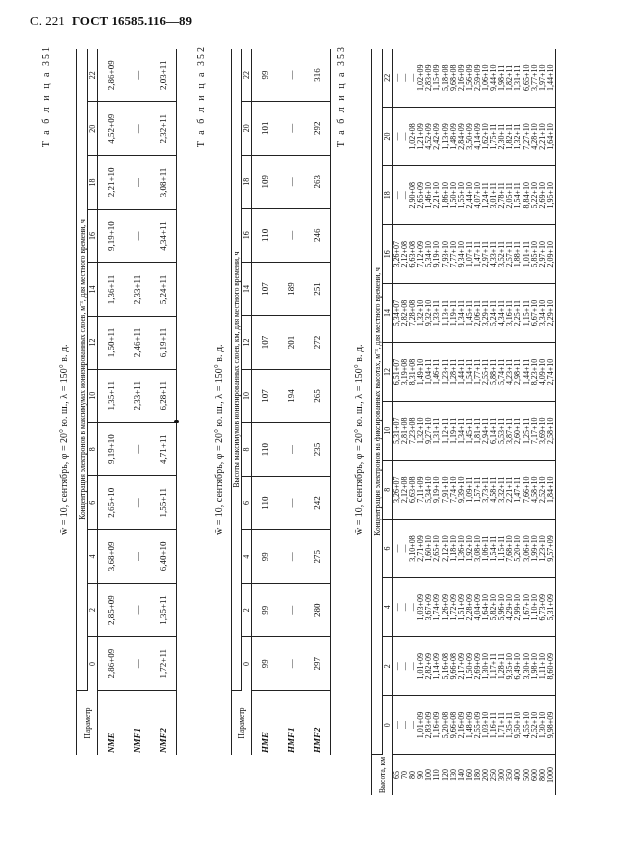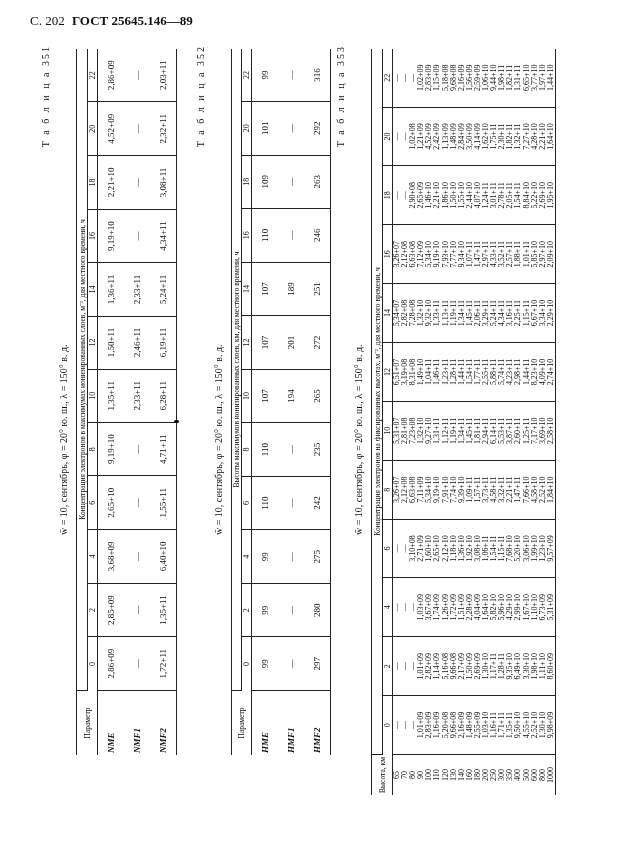--- a/index.html
+++ b/index.html
@@ -18,22 +18,22 @@
   thead tr:last-child th { border-bottom: 1.5px solid #222; font-size: 8px; }
   table { border-top: 1.5px solid #222; border-bottom: 1px solid #222; }
   .param { font-style: italic; text-align: left; font-weight: bold; }
   .cell-stack div { line-height: 8.1px; font-size: 8px; white-space: nowrap; }
   .mark { position: absolute; width: 5px; height: 3px; background: #111; border-radius: 2px; }
 </style>
 </head>
 <body>
 
 <div class="page-header">
-  <span>С. 202</span>
-  <span class="gost">ГОСТ 25645.146—89</span>
+  <span>С. 221</span>
+  <span class="gost">ГОСТ 16585.116—89</span>
 </div>
 
 <div class="rot" id="t351" style="left:40px; top:855px; width:810px; height:140px;">
   <div class="tbl-label" style="right:0; top:0;">Т а б л и ц а  351</div>
   <div class="tbl-title" style="left:320px; top:18px;">w̄ = 10, сентябрь, φ = 20° ю. ш., λ = 150° в. д.</div>
   <table style="left:100px; top:36px; width:706px;">
     <thead>
       <tr>
         <th rowspan="2" style="width:60px;">Параметр</th>
         <th colspan="12">Концентрация электронов в максимумах ионизированных слоев, м⁻³, для местного времени, ч</th>

